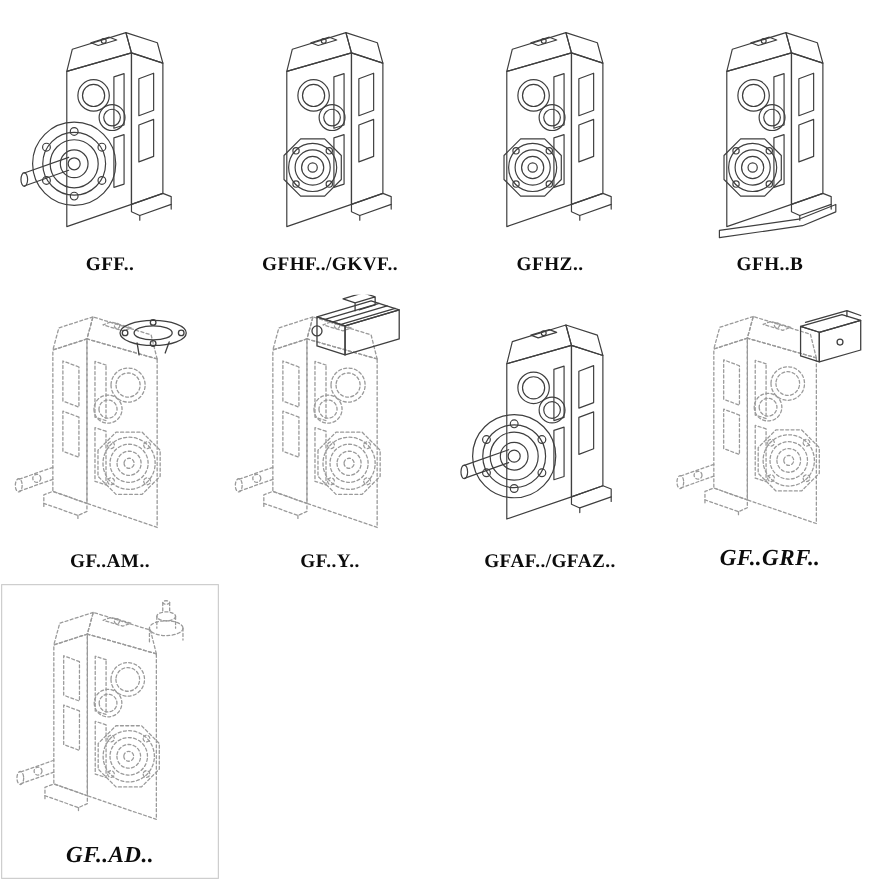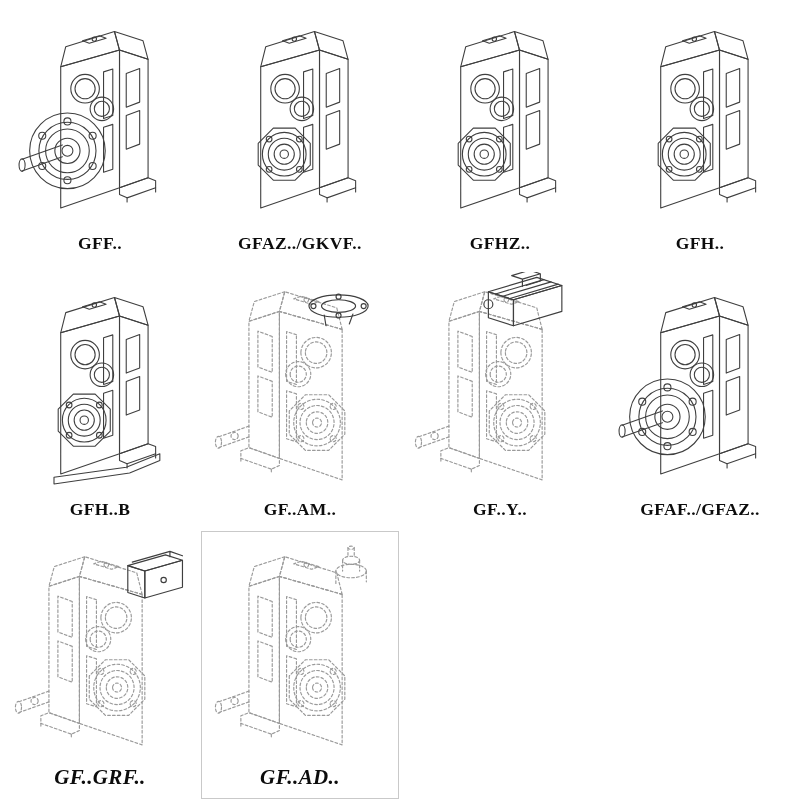--- a/index.html
+++ b/index.html
@@ -153,43 +153,34 @@
     <figcaption class="label">GFF..</figcaption>
   </figure>
 
   <figure class="cell">
     <div class="art">
       <svg viewBox="0 0 210 250" class="g-solid">
         <use href="#gb-housing"></use>
           <use href="#gb-hub"></use>
       </svg>
     </div>
-    <figcaption class="label">GFAZ../GKVF..</figcaption>
+    <figcaption class="label">GFHF../GKVF..</figcaption>
   </figure>
 
   <figure class="cell">
     <div class="art">
       <svg viewBox="0 0 210 250" class="g-solid">
         <use href="#gb-housing"></use>
           <use href="#gb-hub"></use>
       </svg>
     </div>
     <figcaption class="label">GFHZ..</figcaption>
   </figure>
 
 
-  <figure class="cell">
-    <div class="art">
-      <svg viewBox="0 0 210 250" class="g-solid">
-        <use href="#gb-housing"></use>
-          <use href="#gb-hub"></use>
-      </svg>
-    </div>
-    <figcaption class="label">GFH..</figcaption>
-  </figure>
 
   <figure class="cell">
     <div class="art">
       <svg viewBox="0 0 210 250" class="g-solid">
         <use href="#gb-housing"></use>
           <use href="#gb-hub"></use>
           <use href="#gb-base"></use>
       </svg>
     </div>
     <figcaption class="label">GFH..B</figcaption>

